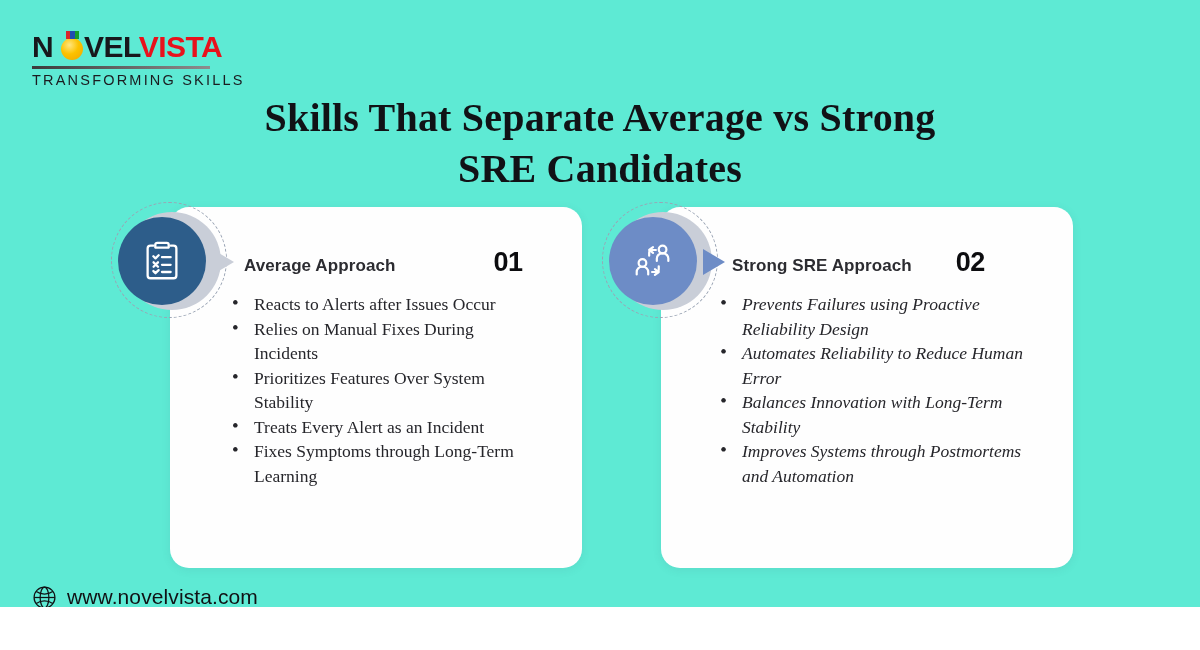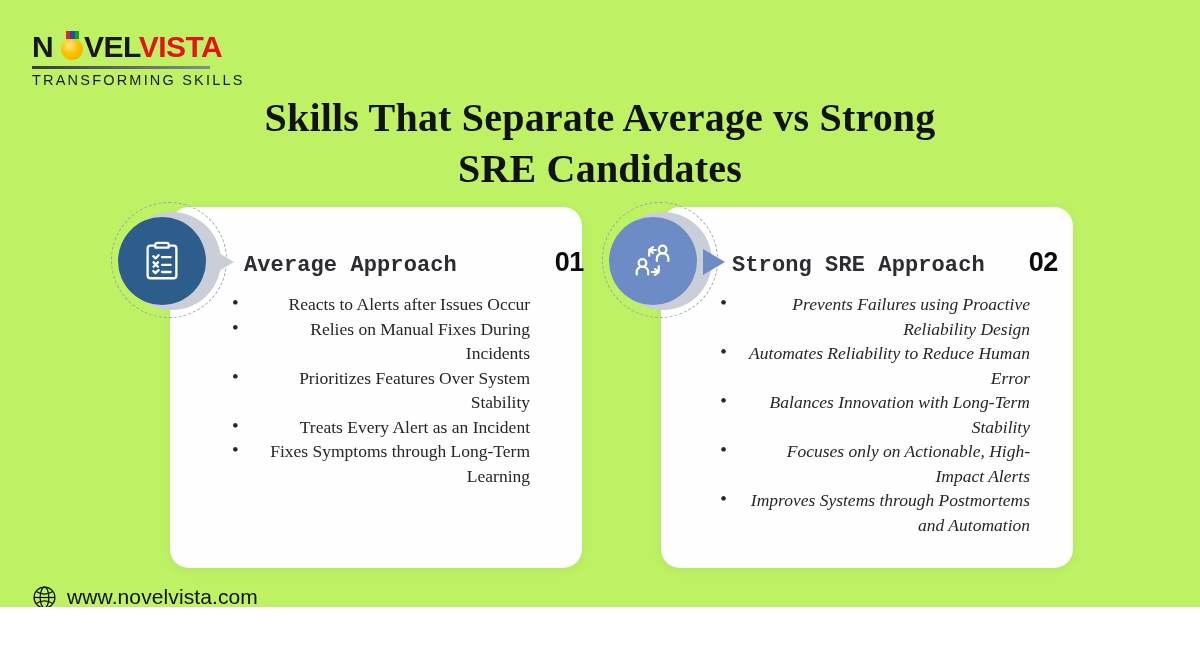--- a/index.html
+++ b/index.html
@@ -5,21 +5,21 @@
   * { margin:0; padding:0; box-sizing:border-box; }
 
   html, body {
     width:1200px; height:650px;
     font-family:"Liberation Sans", sans-serif;
   }
 
   #canvas {
     position:relative;
     width:1200px; height:607px;
-    background:#bef264;
+    background:#5eead4;
     overflow:hidden;
   }
 
   
   #logo {
     position:absolute; left:32px; top:30px;
     width:180px;
   }
   .logo-word {
     position:relative;
@@ -134,23 +134,23 @@
   
   .card-head {
     position:absolute;
     top:247px;
     display:flex; align-items:baseline;
     width:330px;
   }
   #head-left  { left:244px; }
   #head-right { left:732px; }
   .head-title {
-    font-family:Liberation Mono, monospace;
+    font-family:Liberation Sans, sans-serif;
     font-weight:bold;
-    font-size:22px;
+    font-size:17px;
     color:#2c2c31;
     letter-spacing:0.1px;
     white-space:nowrap;
   }
   .head-num {
     font-family:"Liberation Sans", sans-serif;
     font-weight:bold;
     font-size:27px;
     color:#0c0c0f;
     letter-spacing:-0.5px;
@@ -168,21 +168,20 @@
     line-height:24.5px;
     color:#26262b;
     list-style:none;
   }
   #bullets-left  { left:230px; top:292px; width:300px; }
   #bullets-right { left:718px; top:292px; width:312px;font-style:italic; }
   .bullets li {
     position:relative;
     padding-left:24px;
     margin-bottom:0px;
-    text-align:right;
   }
   .bullets li:before {
     content:"\2022";
     position:absolute;
     left:2px; top:-1px;
     font-size:19px;
     color:#26262b;
   }
 
   
@@ -276,21 +275,20 @@
 
   <div class="card-head" id="head-right">
     <span class="head-title">Strong SRE Approach</span>
     <span class="head-num">02</span>
   </div>
 
   <ul class="bullets" id="bullets-right">
     <li>Prevents Failures using Proactive Reliability Design</li>
     <li>Automates Reliability to Reduce Human Error</li>
     <li>Balances Innovation with Long-Term Stability</li>
-    <li>Focuses only on Actionable, High-Impact Alerts</li>
     <li>Improves Systems through Postmortems and Automation</li>
   </ul>
 
   <div id="footer">
     <span>
       <svg id="footer-globe" width="25" height="25" viewBox="0 0 24 24" fill="none" stroke="#101114" stroke-width="1.2">
         <circle cx="12" cy="12" r="10"></circle>
         <ellipse cx="12" cy="12" rx="4.2" ry="10"></ellipse>
         <line x1="2" y1="12" x2="22" y2="12"></line>
         <path d="M4.1 6.2 A 14 14 0 0 0 19.9 6.2"></path>

